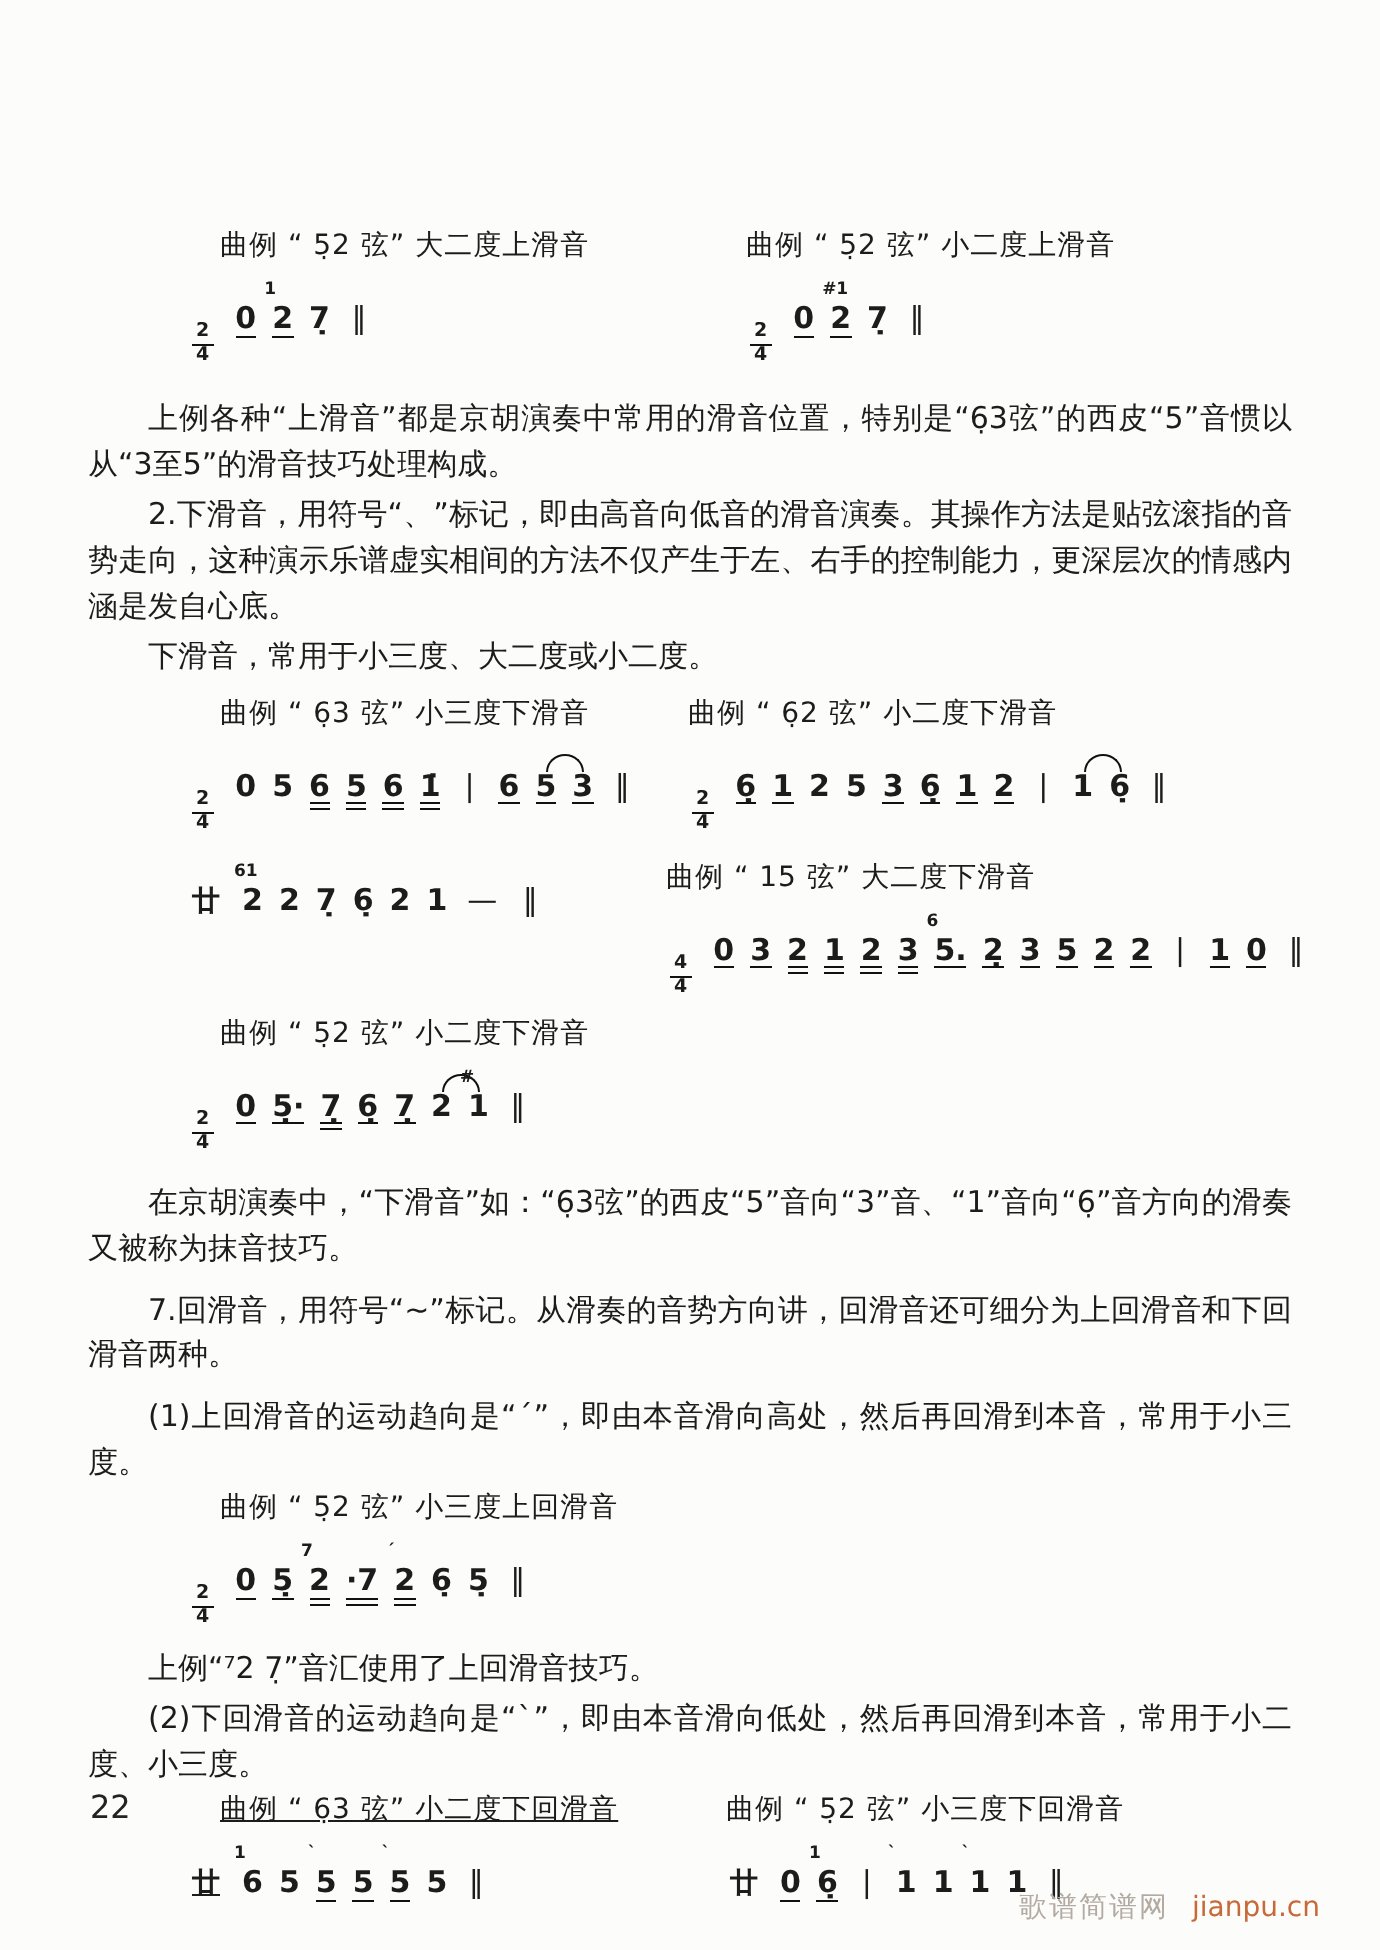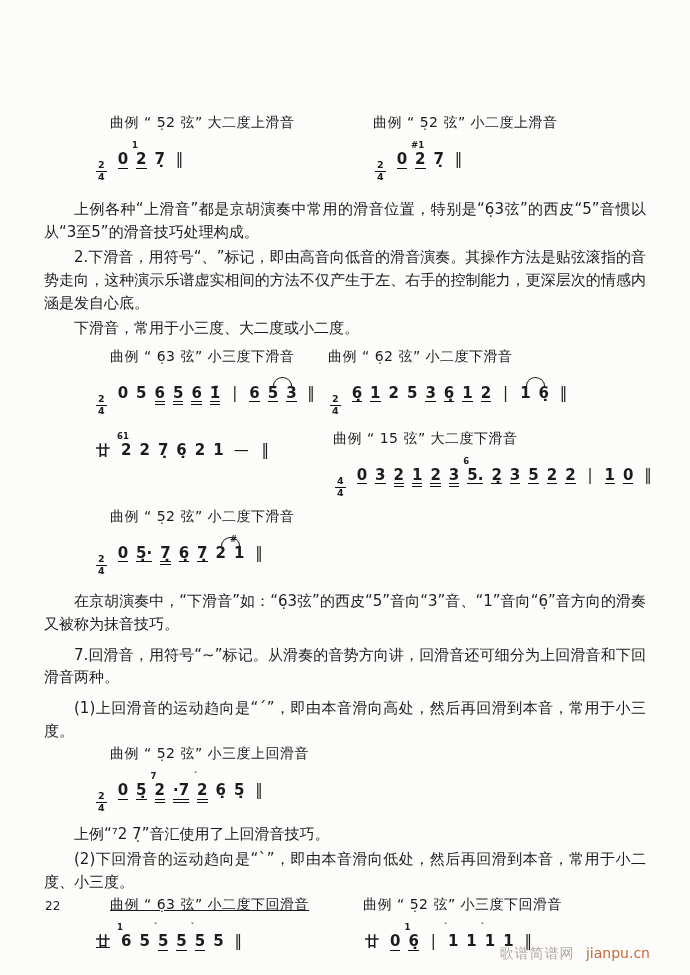--- a/index.html
+++ b/index.html
@@ -39,24 +39,24 @@
         min-width:9px;text-align:center;line-height:1.1;}
   .note.u1{border-bottom:1.6px solid #111;}
   .note.u2{border-bottom:1.6px solid #111;}
   .note.u2::after{content:"";position:absolute;left:0;right:0;bottom:-4px;border-bottom:1.6px solid #111;}
   .note.bar{font-weight:normal;margin:0 6px;}
   .grace{position:absolute;top:-10px;left:-4px;font-size:8.5px;font-weight:bold;}
   .arc{position:absolute;top:-8px;left:55%;width:17px;height:8px;
        border:1.3px solid #111;border-bottom:none;border-radius:50% 50% 0 0 / 100% 100% 0 0;}
   .para{font-size:15px;line-height:1.53;text-align:justify;margin:0 0 6px 0;}
   .indent{text-indent:2em;}
-  .mb0{margin-bottom:2px;} .mb1{margin-bottom:8px;} .mb2{margin-bottom:12px;}
+  .mb0{margin-bottom:2px;} .mb1{margin-bottom:8px;} .mb2{margin-bottom:12px;gap:16px;}
   .gap-row1{margin-bottom:14px;margin-top:32px;}
-  .page-number{position:absolute;left:45px;bottom:62px;font-size:12px;color:#222;}
-  .watermark{position:absolute;right:40px;bottom:12px;font-size:14px;letter-spacing:1px;padding-left:24px;}
+  .page-number{position:absolute;left:45px;bottom:62px;font-size:16px;color:#222;}
+  .watermark{position:absolute;right:30px;bottom:12px;font-size:14px;letter-spacing:1px;padding-left:24px;}
   .wm-site{color:#b3aaa2;}
   .wm-url{color:#c8693a;margin-left:6px;letter-spacing:0;}
 </style>
 </head>
 <body>
 
 <div class="page">
 
   <div class="row gap-row1">
     <div class="col w321">

